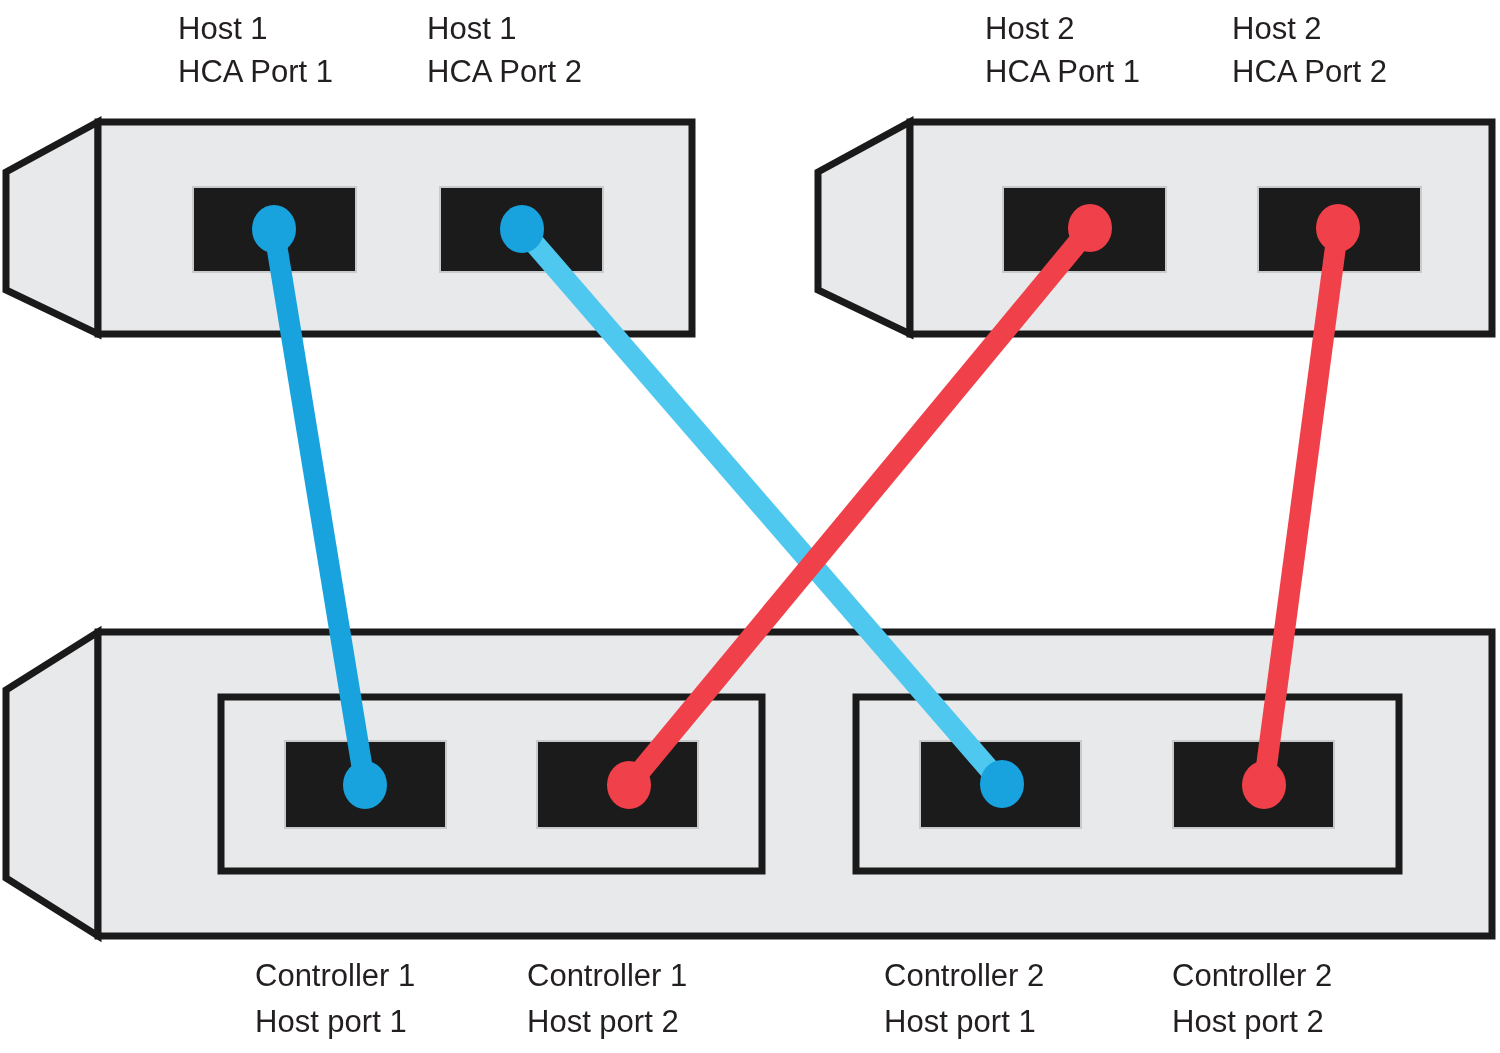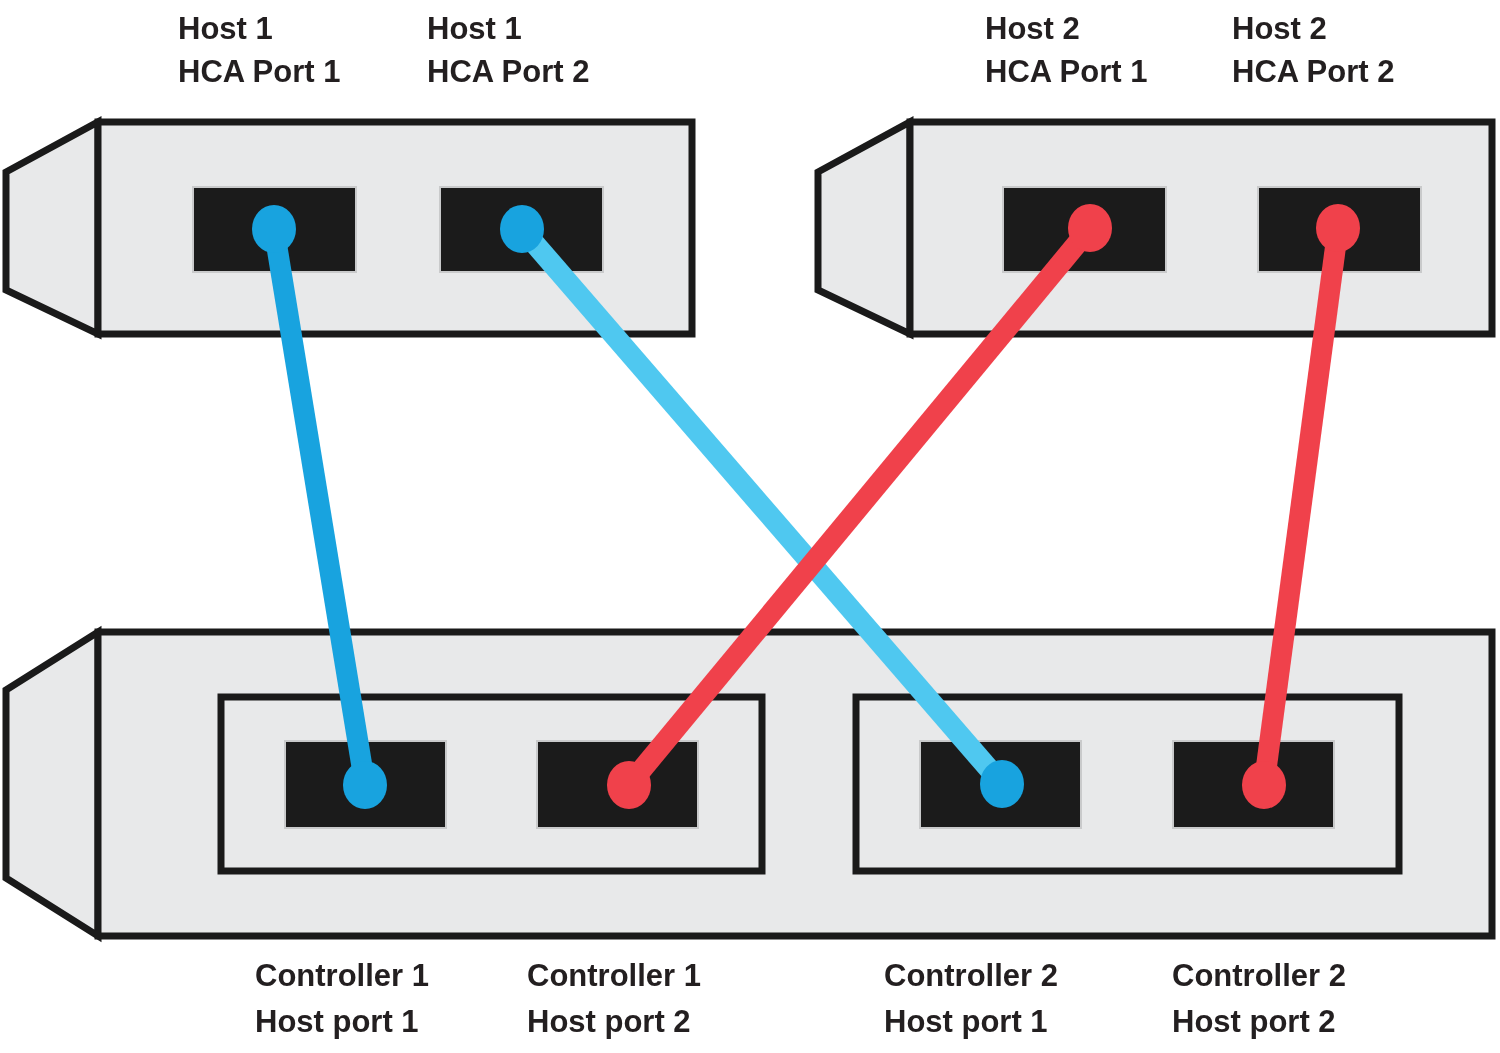--- a/index.html
+++ b/index.html
@@ -7,21 +7,20 @@
     padding:0;
     background:#ffffff;
     font-family:"Liberation Sans", sans-serif;
   }
   .canvas{
     position:relative;
     width:1500px;
     height:1053px;
     background:#ffffff;
     overflow:hidden;
-    font-weight:bold;
   }
   svg{display:block;width:1500px;height:1053px;}
   .chassis{
     fill:#E8E9EA;
     stroke:#1A1A1A;
     stroke-width:7;
     stroke-linejoin:miter;
   }
   .inner-box{
     fill:#E8E9EA;

